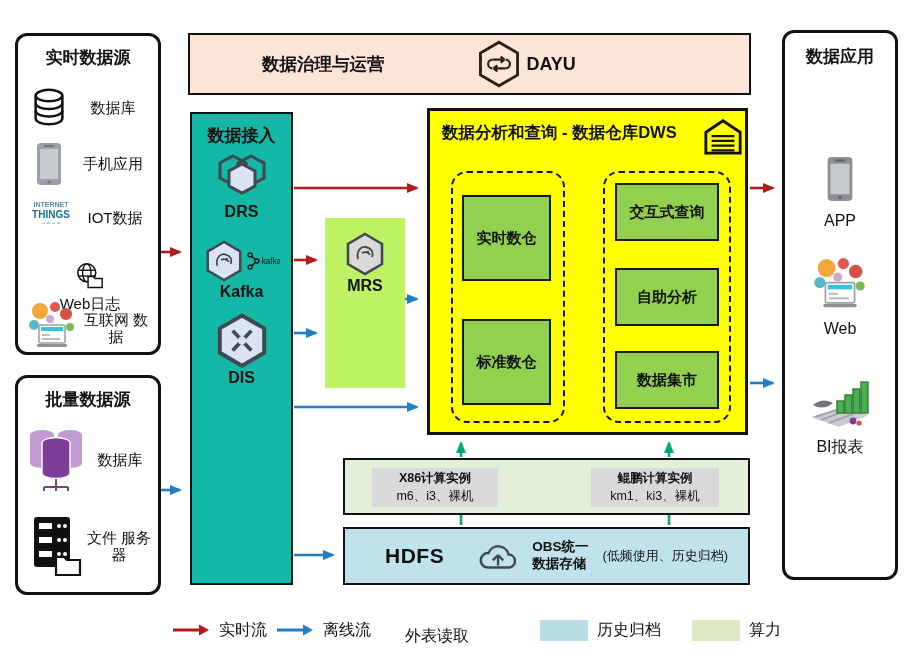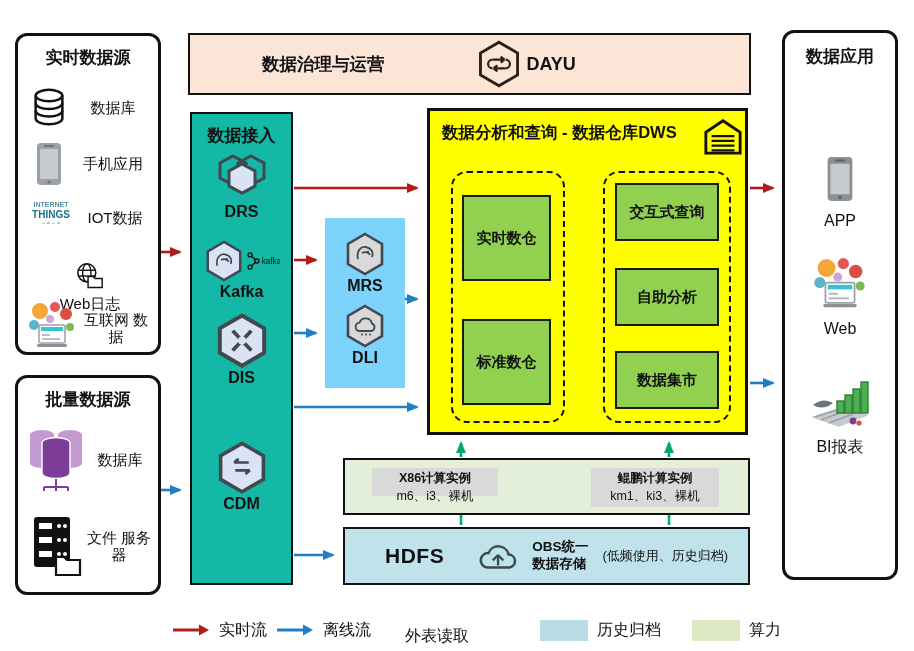--- a/index.html
+++ b/index.html
@@ -11,21 +11,21 @@
   }
   .abs { position:absolute; }
   .srcbox { border:3px solid #111; border-radius:12px; background:#fff; }
   .boxtitle { text-align:center; font-weight:bold; font-size:17px; }
   .srcrow { position:absolute; left:0; width:100%; display:flex; align-items:center; padding:0 6px 0 10px; gap:4px; }
   .srcrow .lbl { flex:1; text-align:center; font-size:15px; line-height:1.15; }
   .banner { background:#fbe5d6; border:2.5px solid #111; display:flex; align-items:center; }
   .accesscol { background:#14b8a6; border:2.5px solid #111; }
   .svcblock { position:absolute; left:0; width:100%; text-align:center; }
   .svclabel { font-weight:bold; font-size:16px; margin-top:1px; }
-  .graybox { background:#7dd3fc; }
+  .graybox { background:#bef264; }
   .dws { background:#ffff00; border:3px solid #111; }
   .dwstitle { position:absolute; left:12px; top:11px; font-weight:bold; font-size:16.5px; }
   .dashedgrp { position:absolute; border:2.5px dashed #111; border-radius:16px; }
   .greenbox { position:absolute; background:#92d050; border:2px solid #1a1a1a; display:flex; align-items:center; justify-content:center; font-weight:bold; font-size:15px; }
   .compute { background:#e3efd9; border:2.5px solid #111; }
   .instbox { position:absolute; background:#d9d9d9; text-align:center; font-size:12.5px; line-height:1.4; padding-top:2px; }
   .instbox .nm { font-weight:bold; }
   .hdfs { background:#bfe2eb; border:2.5px solid #111; display:flex; align-items:center; gap:10px; padding-left:40px; }
   .hdfsname { font-weight:bold; font-size:21px; letter-spacing:.5px; }
   .obstext { font-weight:bold; font-size:13.5px; line-height:1.25; }
@@ -221,45 +221,30 @@
       <div class="svclabel">Kafka</div>
     </div>
     <div class="svcblock" style="top:198px;">
       <svg width="52" height="56" viewBox="0 0 44 48" style="margin:0 auto;">
         <polygon points="22,3 41,14 41,35 22,46 3,35 3,14" fill="#dae3f3" stroke="#404950" stroke-width="3.4"></polygon>
         <path d="M14 16 L30 33 M30 16 L14 33" stroke="#404950" stroke-width="3.2"></path>
         <circle cx="22" cy="24.5" r="3.4" fill="#dae3f3"></circle>
       </svg>
       <div class="svclabel">DIS</div>
     </div>
-    <div class="svcblock" style="top:326px;">
-      <svg width="50" height="54" viewBox="0 0 44 48" style="margin:0 auto;">
-        <polygon points="22,3 41,14 41,35 22,46 3,35 3,14" fill="#dae3f3" stroke="#404950" stroke-width="3.2"></polygon>
-        <path d="M15 20 h13 m-13 0 l4 -3.2 m10 10.2 h-13 m13 0 l-4 3.2" fill="none" stroke="#404950" stroke-width="2.4"></path>
-      </svg>
-      <div class="svclabel">CDM</div>
-    </div>
   </div>
 
   <div class="abs graybox" style="left:325px; top:218px; width:80px; height:170px;">
     <div class="svcblock" style="top:14px;">
       <svg width="42" height="44" viewBox="0 0 40 44" style="margin:0 auto;">
         <polygon points="20,2 37,12 37,32 20,42 3,32 3,12" fill="#d9d9d9" stroke="#404950" stroke-width="2.6"></polygon>
         <path d="M13 27 c-2 -8 3 -13 8 -12 c5 1 8 5 6 10 m-10 -4 a5 4 0 0 1 8 2" fill="none" stroke="#404950" stroke-width="1.8"></path>
         <circle cx="23" cy="20" r="1.2" fill="#404950"></circle>
       </svg>
       <div class="svclabel">MRS</div>
-    </div>
-    <div class="svcblock" style="top:86px;">
-      <svg width="42" height="44" viewBox="0 0 40 44" style="margin:0 auto;">
-        <polygon points="20,2 37,12 37,32 20,42 3,32 3,12" fill="#d9d9d9" stroke="#404950" stroke-width="2.6"></polygon>
-        <path d="M14 27 a4.2 4.2 0 0 1 .5 -8.3 a6.5 6.5 0 0 1 12.5 1 a3.8 3.8 0 0 1 -.5 7.3 z" fill="none" stroke="#404950" stroke-width="1.8"></path>
-        <path d="M17 29.5 v2 M21 29.5 v2 M25 29.5 v2" stroke="#404950" stroke-width="1.6"></path>
-      </svg>
-      <div class="svclabel">DLI</div>
     </div>
   </div>
 
   <div class="abs dws" style="left:427px; top:108px; width:321px; height:327px;">
     <div class="dwstitle">数据分析和查询 - 数据仓库DWS</div>
     <svg class="abs" style="left:272px; top:6px;" width="42" height="40" viewBox="0 0 44 42">
       <path d="M4 16 L22 4 L40 16 V38 H4 Z" fill="none" stroke="#111" stroke-width="3"></path>
       <path d="M10 20 h24 M10 25 h24 M10 30 h24 M10 35 h24" stroke="#111" stroke-width="2.4"></path>
     </svg>
     <div class="dashedgrp" style="left:21px; top:60px; width:114px; height:252px;"></div>
@@ -275,21 +260,21 @@
       </div>
     <div class="greenbox" style="left:185px; top:157px; width:104px; height:58px;">
         <span>自助分析</span>
       </div>
     <div class="greenbox" style="left:185px; top:240px; width:104px; height:58px;">
         <span>数据集市</span>
       </div>
   </div>
 
   <div class="abs compute" style="left:343px; top:458px; width:407px; height:57px;">
-    <div class="instbox" style="left:27px; top:8px; width:126px; height:28px;">
+    <div class="instbox" style="left:27px; top:8px; width:126px; height:39px;">
       <div class="nm">X86计算实例</div>
       <div>m6、i3、裸机</div>
     </div>
     <div class="instbox" style="left:246px; top:8px; width:128px; height:39px;">
       <div class="nm">鲲鹏计算实例</div>
       <div>km1、ki3、裸机</div>
     </div>
   </div>
 
   <div class="abs hdfs" style="left:343px; top:527px; width:407px; height:58px;">

